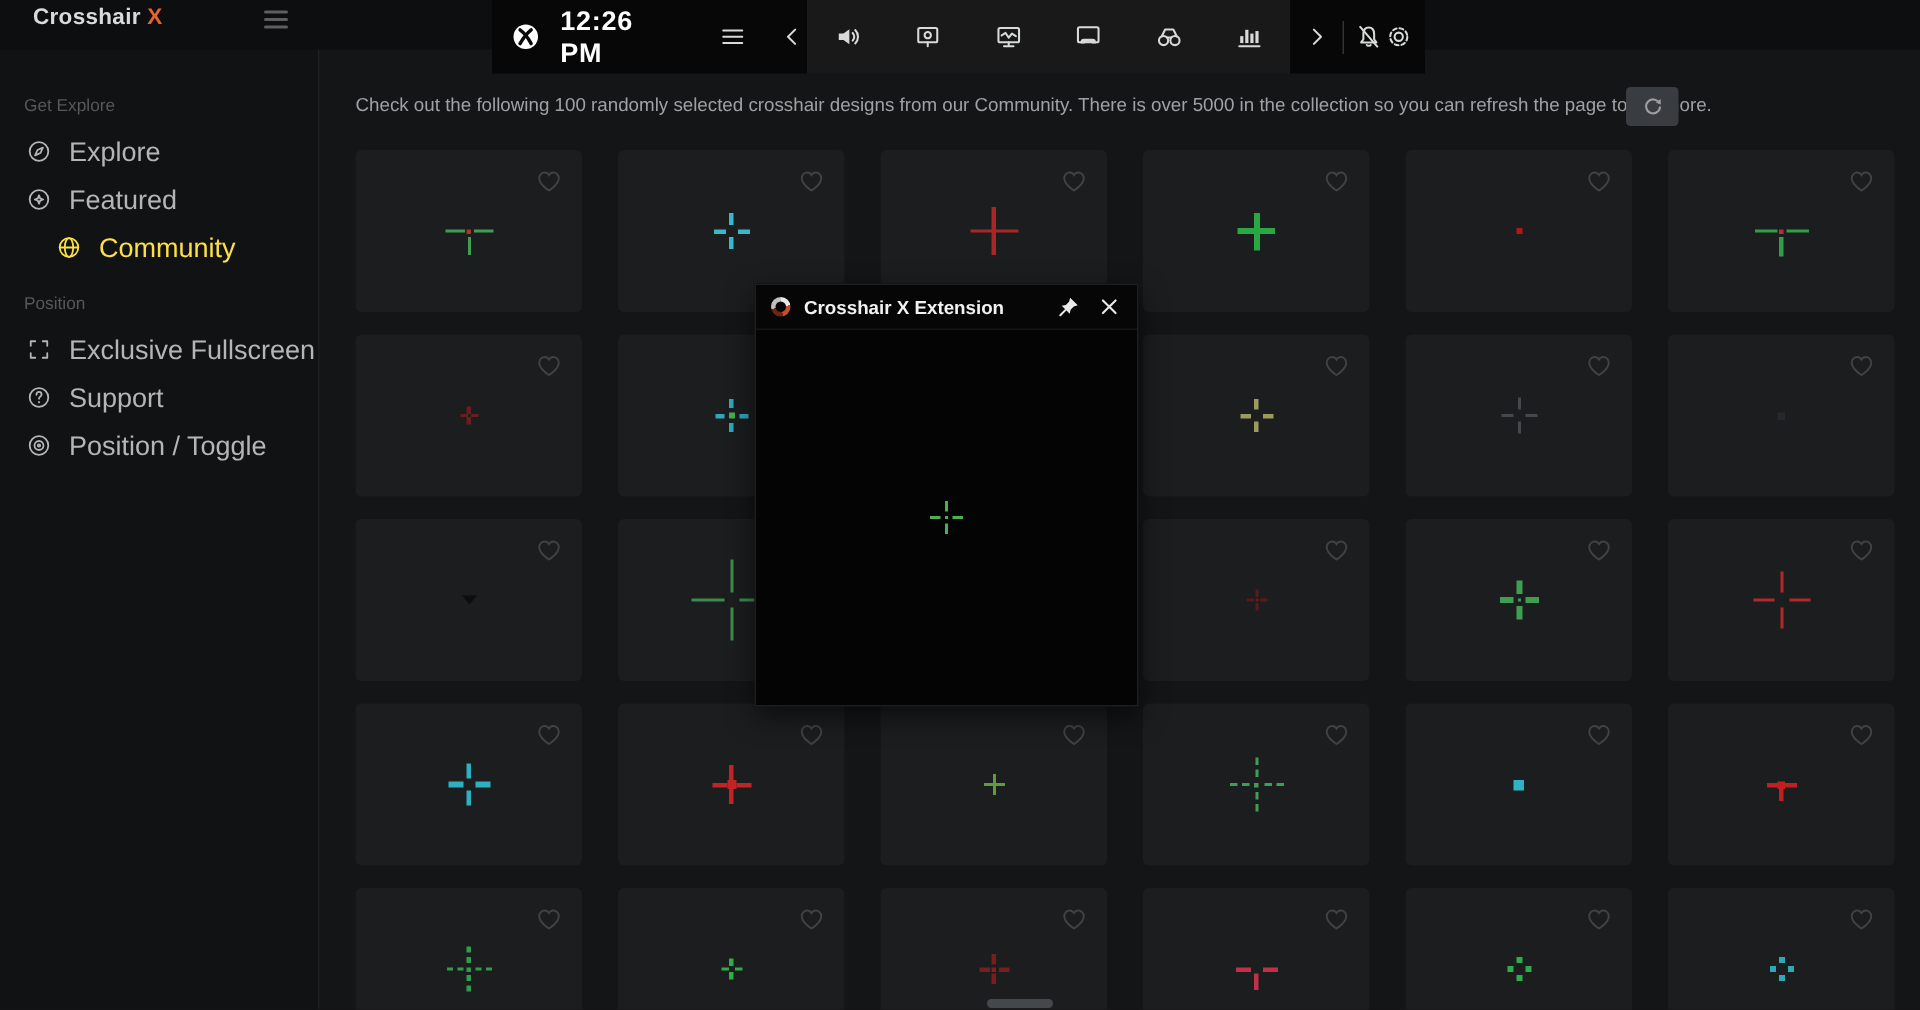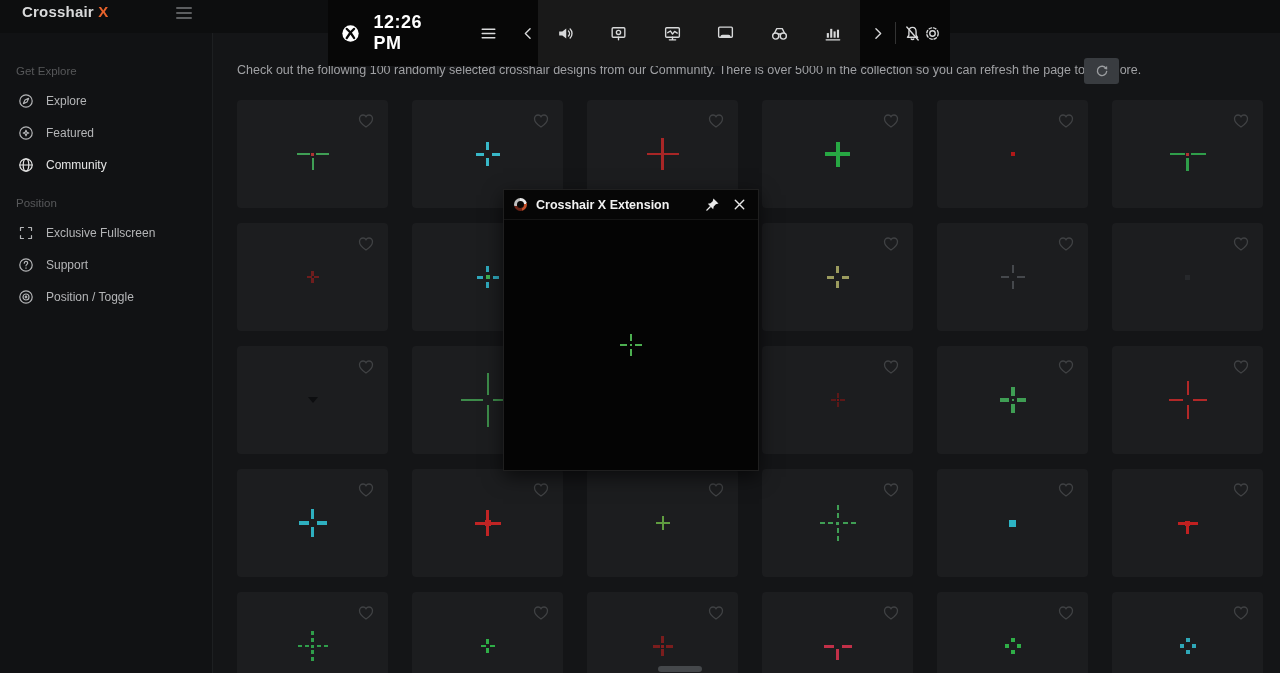--- a/index.html
+++ b/index.html
@@ -15,30 +15,30 @@
   .hamburger { position:absolute; left:176px; top:7px; width:16px; height:12px;
     display:flex; flex-direction:column; justify-content:space-between; cursor:pointer; }
   .hamburger i { display:block; height:2px; background:#5c5e60; border-radius:1px; }
 
   
   .sidebar { position:absolute; left:0; top:33px; width:213px; height:640px;
     background:#111214; border-right:1px solid #1d1f21; z-index:5; padding-top:16px; }
   .sb-section-label { margin:16px 0 8px 16px; font-size:11.5px; color:#57585a; }
   .sb-item { display:flex; align-items:center; height:32px; padding-left:18px;
     color:#b4b5b7; cursor:pointer; }
-  .sb-item.active { color:#e5e5e5; }
+  .sb-item.active { color:#fde047;margin-left:20px; }
   .sb-icon { width:16px; height:16px; margin-right:12px; flex:0 0 16px; }
   .sb-icon svg { width:16px; height:16px; display:block; }
   .sb-icon svg * { fill:none; stroke:currentColor; stroke-width:1.2;
     stroke-linecap:round; stroke-linejoin:round; }
-  .sb-label { font-size:12px; }
+  .sb-label { font-size:18px; }
 
   
   .gamebar { position:absolute; left:328px; top:0; height:51px; display:flex; z-index:60; }
-  .gb-seg { display:flex; align-items:center; height:66px; }
+  .gb-seg { display:flex; align-items:center; height:49px; }
   .gb-a { width:210px; background:#070707; }
   .gb-b { width:322px; background:#191919; padding:0 17px 0 17px;
     justify-content:space-between; }
   .gb-c { width:90px; background:#070707; padding:0 8px; }
   .gb-time { color:#fff; font-weight:bold; font-size:18px; letter-spacing:.5px;
     margin-left:13px; }
   .gb-icon { width:20px; height:20px; display:flex; align-items:center;
     justify-content:center; cursor:pointer; }
   .gb-icon svg { width:19px; height:19px; display:block; }
   .gb-icon svg .st { fill:none; stroke:#d8d9da; stroke-width:1.3;

